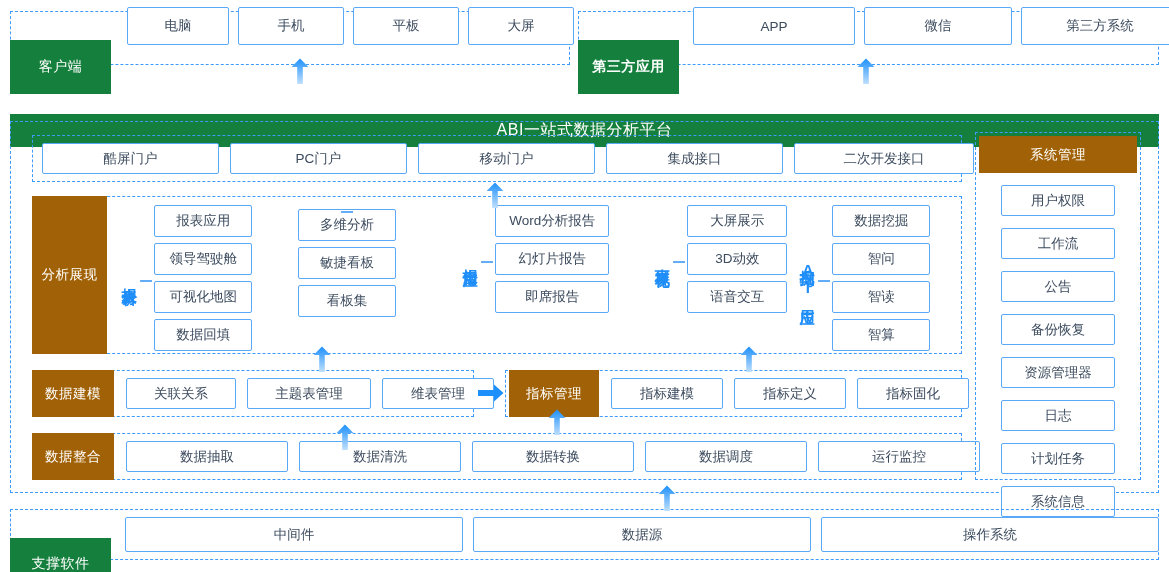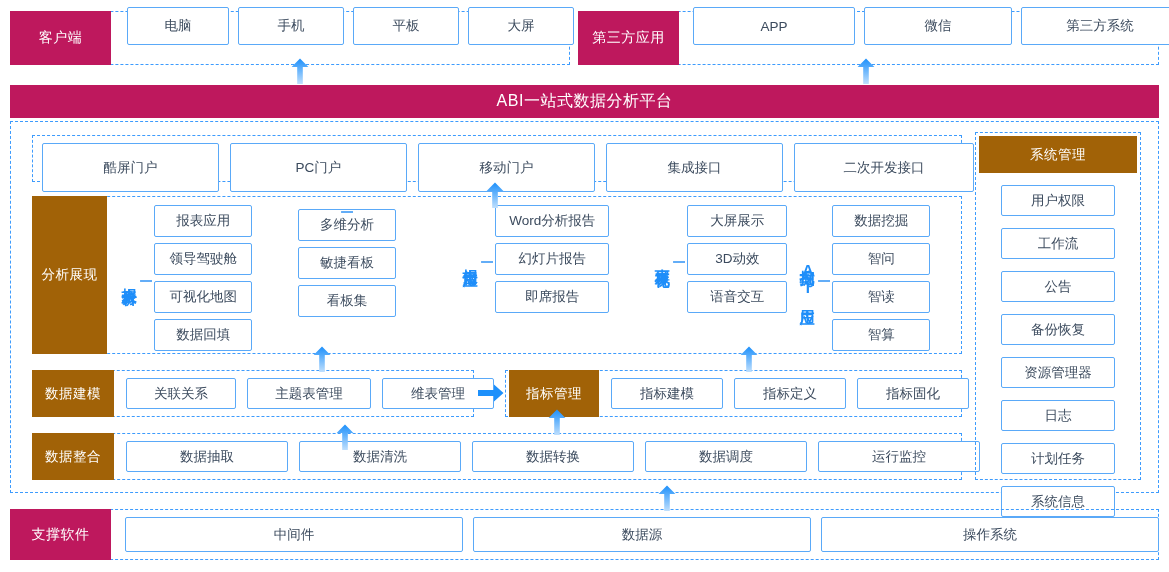--- a/index.html
+++ b/index.html
@@ -10,43 +10,43 @@
   }
   
   .abs{position:absolute;box-sizing:border-box;}
   .dashed{border:1px dashed #3d9bfd;}
   .solidbox{
     border:1px solid #5aa9f8;background:#fff;border-radius:2px;
     display:flex;align-items:center;justify-content:center;
     font-size:13.5px;color:#3c4b5e;white-space:nowrap;
   }
   .fill-strong{
-    background:#be185d;color:#fff;display:flex;align-items:center;
-    justify-content:center;font-size:14px;letter-spacing:.5px;
+    background:#15803d;color:#fff;display:flex;align-items:center;
+    justify-content:center;font-size:14px;letter-spacing:.5px;margin-top:29px;
   }
   .fill-light{
     background:#a16207;color:#fff;display:flex;align-items:center;
     justify-content:center;font-size:13.5px;letter-spacing:.5px;
   }
   
   #client-band{left:10px;top:11px;width:560px;height:54px;}
   #client-label{left:10px;top:11px;width:101px;height:54px;}
   #thirdparty-band{left:578px;top:11px;width:581px;height:54px;}
-  #thirdparty-label{left:578px;top:11px;width:101px;height:54px;}
+  #thirdparty-label{left:578px;top:11px;width:101px;height:54px;font-weight:bold;}
   .toprow{position:absolute;top:7px;height:38px;display:flex;gap:9px;}
 
   
   #platform-title{left:10px;top:85px;width:1149px;height:33px;font-size:16px;}
 
   
   #main-frame{left:10px;top:121px;width:1149px;height:372px;border:1px dashed #3d9bfd;}
 
   
   #portal-band{left:32px;top:135px;width:930px;height:47px;}
-  .portalrow{position:absolute;top:143px;left:42px;height:49px;display:flex;gap:11px;}
+  .portalrow{position:absolute;top:143px;left:42px;height:31px;display:flex;gap:11px;}
 
   
   #analysis-band{left:32px;top:196px;width:930px;height:158px;}
   #analysis-label{left:32px;top:196px;width:75px;height:158px;}
   .group{position:absolute;top:205px;display:flex;align-items:center;}
   .vtext{
     writing-mode:vertical-rl;text-orientation:upright;
     color:#1f8ef9;font-weight:bold;font-size:15px;line-height:1.02;
     letter-spacing:1px;margin-right:1px;
   }

